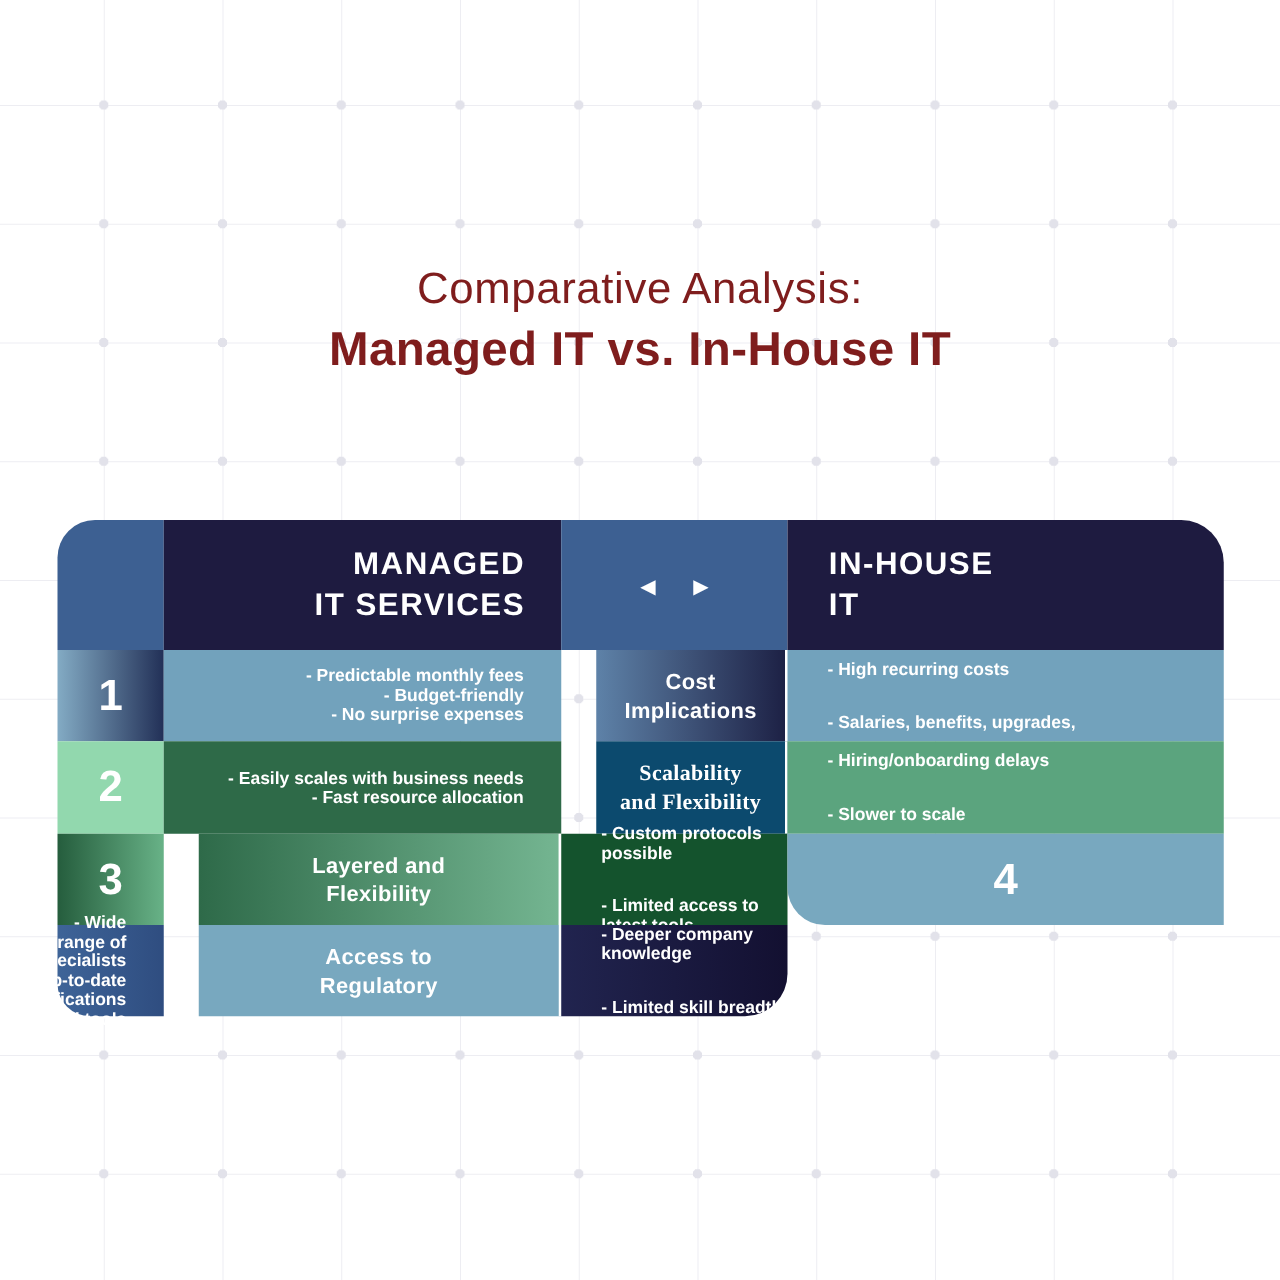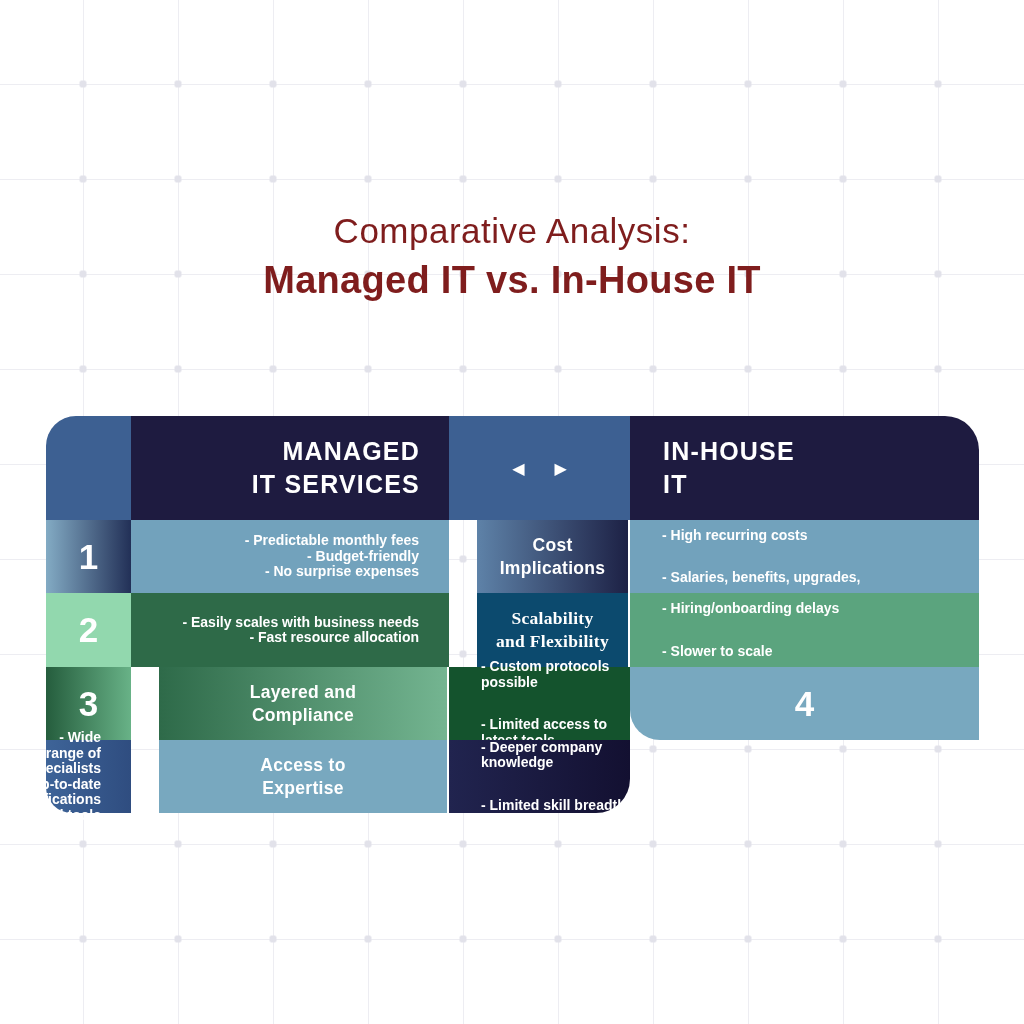--- a/index.html
+++ b/index.html
@@ -127,34 +127,34 @@
     <div>and Flexibility</div>
   </div>
   <div class="cell bullets bullets-r r2-inhouse">
     <div>- Hiring/onboarding delays</div>
     <div>- Slower to scale</div>
   </div>
 
   <div class="cell num num3">3</div>
   <div class="cell cat r3-cat">
     <div>Layered and</div>
-    <div>Compliance</div>
+    <div>Flexibility</div>
   </div>
   <div class="cell bullets bullets-r r3-inhouse">
     <div>- Custom protocols possible</div>
     <div>- Limited access to latest tools</div>
   </div>
 
   <div class="cell num num4">4</div>
   <div class="cell bullets bullets-l r4-managed">
     <div>- Wide range of specialists</div>
     <div>- Up-to-date certifications and tools</div>
   </div>
   <div class="cell cat r4-cat">
     <div>Access to</div>
-    <div>Expertise</div>
+    <div>Regulatory</div>
   </div>
   <div class="cell bullets bullets-r r4-inhouse">
     <div>- Deeper company knowledge</div>
     <div>- Limited skill breadth</div>
   </div>
 
 </div>
 
 </body></html>

